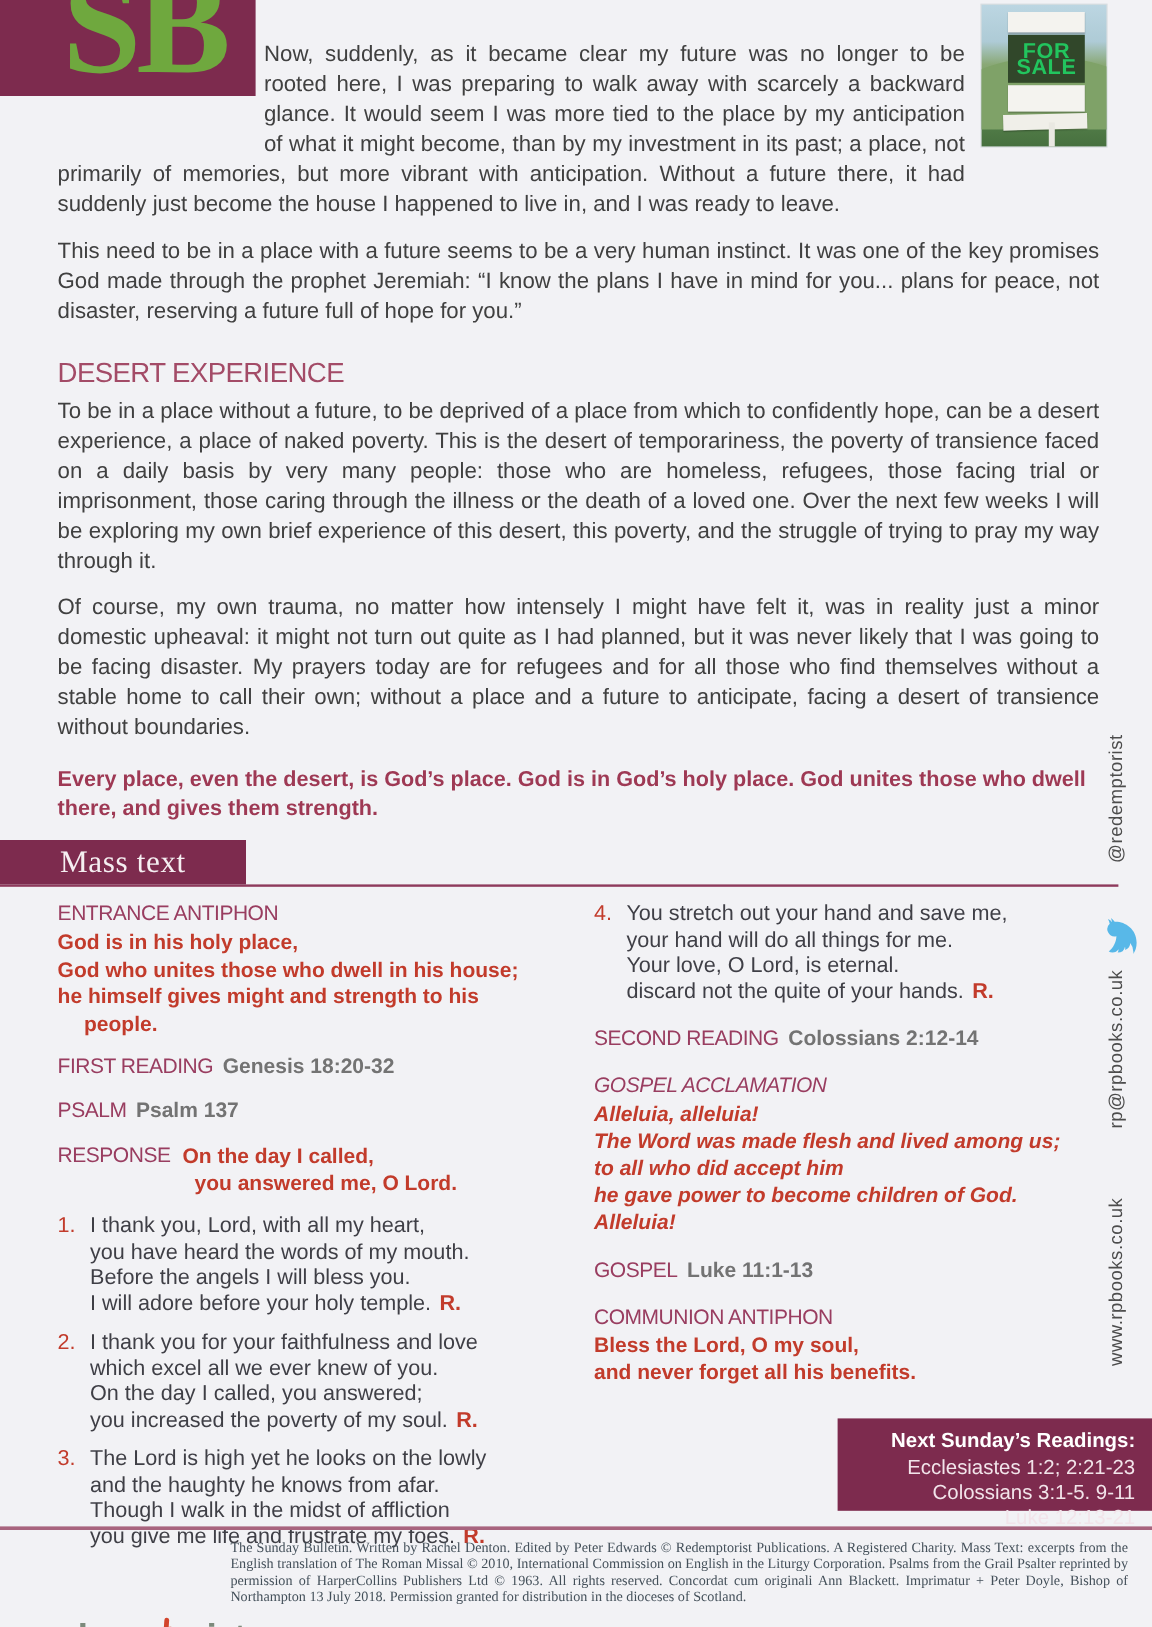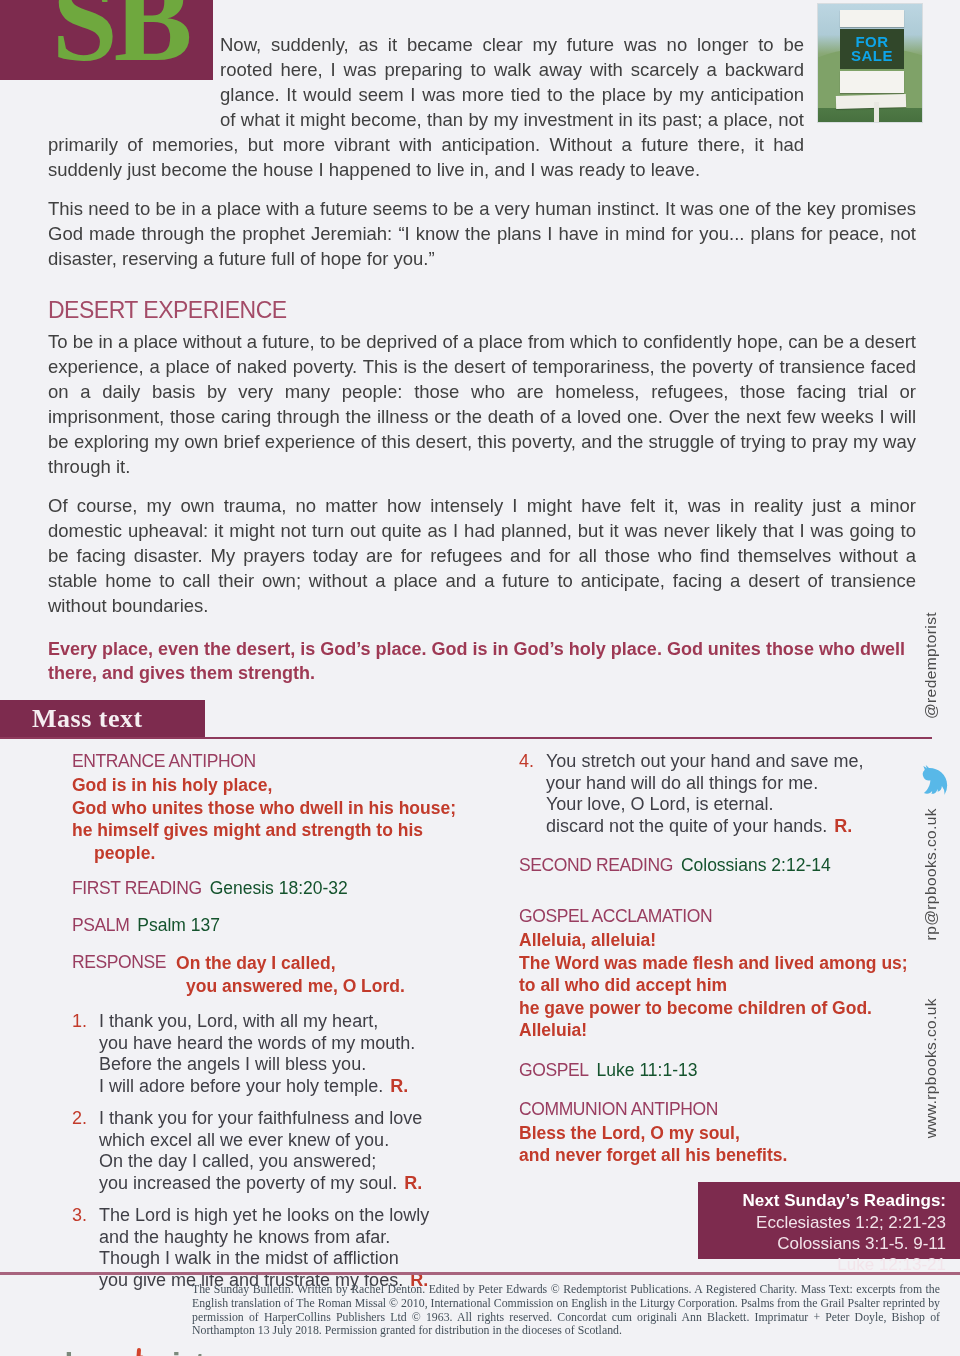--- a/index.html
+++ b/index.html
@@ -20,49 +20,49 @@
   
   .photo { position:absolute; left:818px; top:4px; width:104px; height:118px;
     background:linear-gradient(to bottom,#bcd6e2 0%,#aecbd6 26%,#8aa977 42%,#6d9459 60%,#55804a 80%,#47703f 100%);
     overflow:hidden; box-shadow:0 0 0 1px #d8dde0; }
   .hill { position:absolute; left:-20px; top:44px; width:150px; height:60px;
     background:#7fa268; border-radius:50% 50% 0 0; }
   .sign { position:absolute; left:22px; top:6px; width:64px; }
   .sign .panel-white { background:#f4f3ef; height:17px; margin-bottom:2px; box-shadow:0 1px 1px rgba(0,0,0,.25); }
   .sign .panel-green { background:#31472a; height:40px; margin-bottom:2px;
     display:flex; flex-direction:column; align-items:center; justify-content:center;
-    color:#0ea5e9; font-weight:bold; font-size:15px; line-height:14px; letter-spacing:.5px; }
+    color:#22c55e; font-weight:bold; font-size:18px; line-height:14px; letter-spacing:.5px; }
   .sign .panel-white2 { background:#f4f3ef; height:22px; margin-bottom:2px; box-shadow:0 1px 1px rgba(0,0,0,.25); }
   .sign .panel-white3 { background:#f0efe9; height:13px; width:70px; margin-left:-4px; transform:rotate(-1.5deg); box-shadow:0 1px 1px rgba(0,0,0,.25); }
   .post { position:absolute; left:56px; top:98px; width:5px; height:22px; background:#e9e8e2; }
 
   
   .intro { margin:0 44px 0 48px; padding-top:32px; }
   .sb-spacer { float:left; width:172px; height:86px; }
   .photo-spacer { float:right; width:112px; height:124px; }
   p.body { font-size:18.5px; line-height:25px; text-align:justify; color:#404040; margin-bottom:14px; }
 
   .sec-heading { margin:26px 44px 5px 48px; font-size:23px; font-weight:400;
     letter-spacing:-0.5px; color:#a34b67; }
   .body-block { margin:0 44px 13px 48px; }
   p.highlight { font-size:18px; line-height:23.5px; font-weight:bold; color:#9e3954;
     margin:20px 44px 0 48px; text-align:left; }
 
   
   .massband { margin-top:15px; width:932px; border-bottom:2px solid #8e3a5c; }
-  .massbox { width:205px; height:37px; background:#7d2b4e; display:flex; align-items:center; padding-left:32px;font-weight:bold; }
+  .massbox { width:205px; height:37px; background:#7d2b4e; display:flex; align-items:center; padding-left:50px; }
   .massbox span { font-family:"Liberation Serif", serif; font-size:26px; color:#f5eef1; letter-spacing:.5px; }
 
   
   .cols { display:flex; padding:12px 44px 0 48px; height:540px; }
-  .col-left { width:447px; flex:none;margin-left:24px; }
+  .col-left { width:447px; flex:none; }
   .col-right { flex:1; }
 
   .slabel { font-size:17.5px; letter-spacing:-0.4px; color:#993d60; }
-  .rvalue { font-size:17.5px; font-weight:normal; color:#14532d; margin-left:8px; }
+  .rvalue { font-size:17.5px; font-weight:bold; color:#737373; margin-left:8px; }
   .redline { font-size:17.5px; line-height:22.5px; font-weight:bold; color:#c23b2b; }
   .indent { padding-left:22px; }
   .indent-sm { padding-left:10px; }
   .section { margin-bottom:14px; }
   .section .slabel { display:block; margin-bottom:2px; }
   .reading { margin-bottom:16px; }
   .response-row { display:flex; align-items:flex-start; margin-bottom:14px; }
   .response-row .slabel { display:inline-block; margin:0 10px 0 0; }
 
   .verse { display:flex; margin-bottom:11px; }
@@ -207,21 +207,21 @@
           <div class="vline">your hand will do all things for me.</div>
           <div class="vline">Your love, O Lord, is eternal.</div>
           <div class="vline"><span>discard not the quite of your hands.</span><span class="rmark">R.</span></div>
         </div>
       </div>
 
       <div class="reading" style="margin-top:18px;">
         <span class="slabel">SECOND READING</span><span class="rvalue">Colossians 2:12-14</span>
       </div>
 
-      <div class="section" style="margin-top:30px;">
+      <div class="section" style="margin-top:18px;font-style:italic;">
         <span class="slabel">GOSPEL ACCLAMATION</span>
         <div class="redline">Alleluia, alleluia!</div>
         <div class="redline">The Word was made flesh and lived among us;</div>
         <div class="redline">to all who did accept him</div>
         <div class="redline">he gave power to become children of God.</div>
         <div class="redline">Alleluia!</div>
       </div>
 
       <div class="reading" style="margin-top:18px;">
         <span class="slabel">GOSPEL</span><span class="rvalue">Luke 11:1-13</span>

